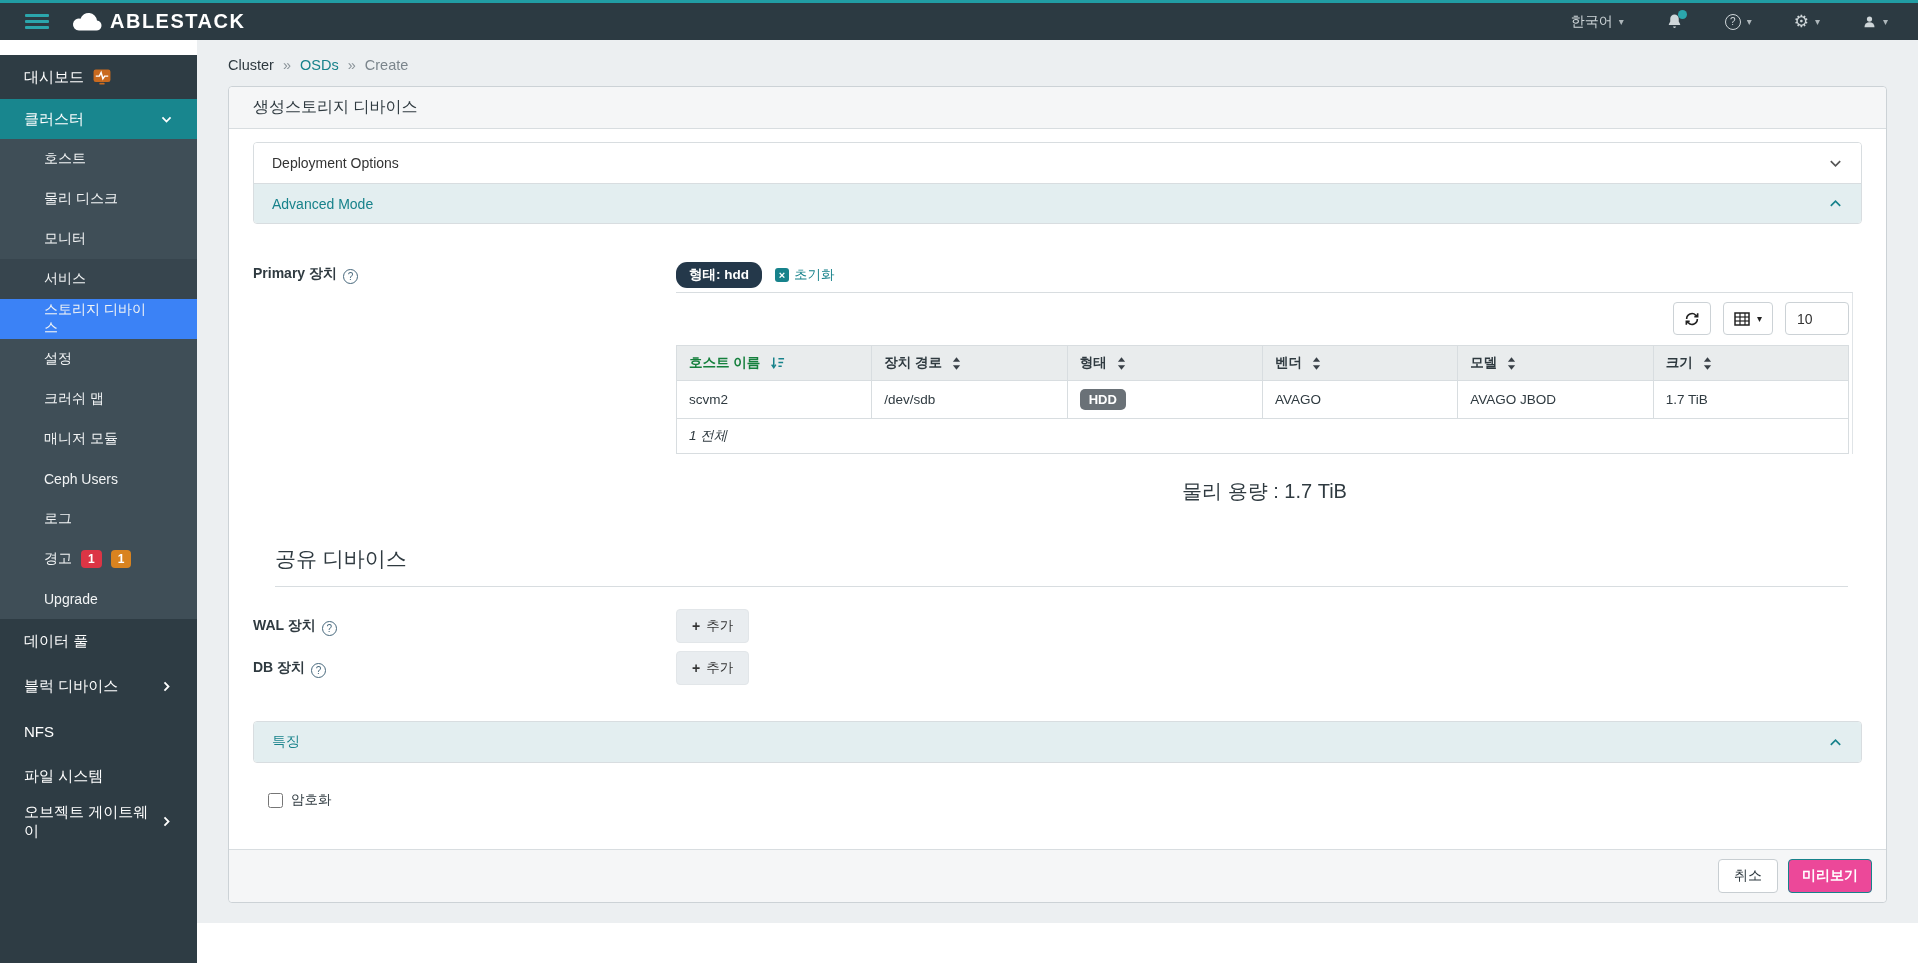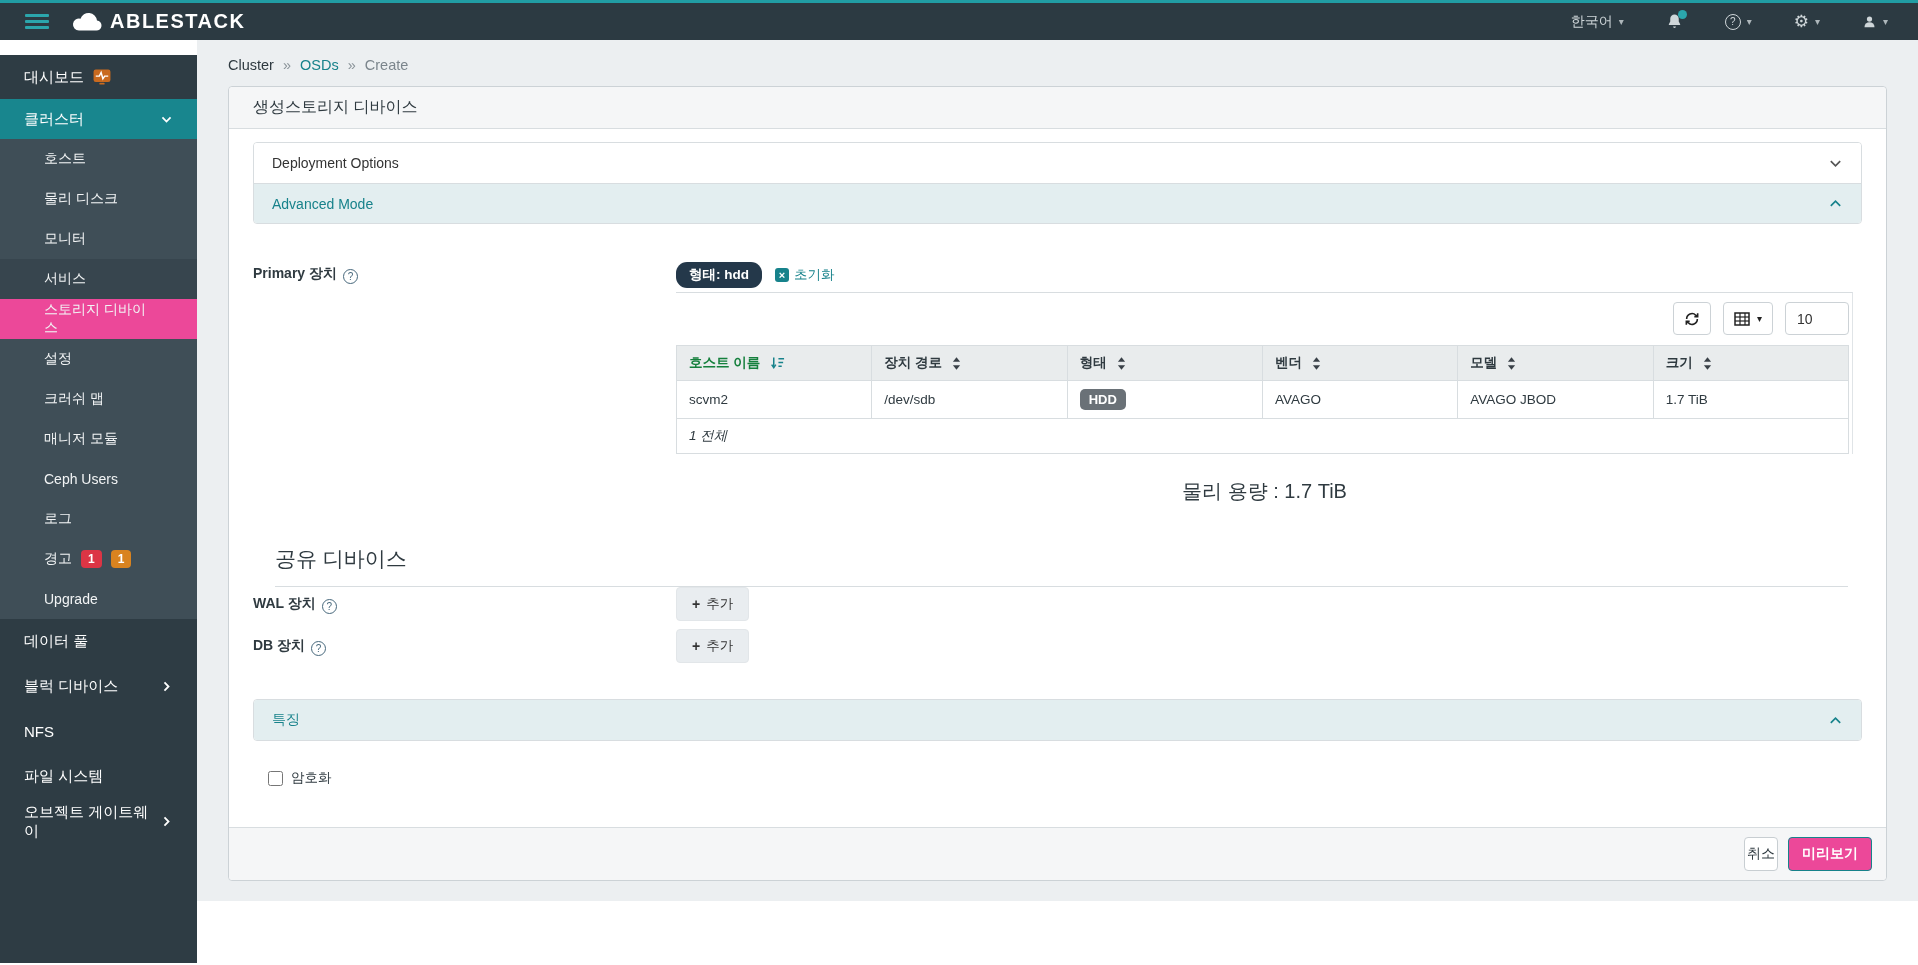--- a/index.html
+++ b/index.html
@@ -30,21 +30,21 @@
   .user-wrap svg { width:15px; height:15px; display:block; }
   
   .sidebar { position:absolute; top:55px; left:0; width:197px; height:908px; background:#2e3c44; z-index:20; }
   .side-item { height:44px; display:flex; align-items:center; padding:0 24px; color:#fff; font-size:15px; cursor:pointer; }
   .side-item .grow { flex:1; }
   .cluster-head { height:40px; background:#18868e; }
   .chev { width:13px; height:13px; }
   .submenu { background:#3f4e57; }
   .sub-item { height:40px; display:flex; align-items:center; padding:0 44px; color:#f2f4f5; font-size:14px; cursor:pointer; }
   .sub-item.dim { background:#37454e; }
-  .sub-item.active { background:#ec4899; }
+  .sub-item.active { background:#3b82f6; }
   .mini-badge { margin-left:9px; padding:2px 7px; border-radius:4px; color:#fff; font-size:12px; font-weight:bold; }
   .b-red { background:#dc3545; }
   .b-orange { background:#d9831f; }
   .bottom-group .side-item { height:45px; }
   .dash-icon { margin-left:9px; width:18px; height:16px; }
   
   .content { position:absolute; top:40px; left:197px; width:1721px; background:#eceff1; padding-bottom:20px; z-index:10; }
   .breadcrumb { margin:17px 0 0 31px; font-size:14.5px; display:flex; align-items:center; gap:9px; }
   .bc-text { color:#2f3a40; }
   .bc-sep { color:#8a9399; }
@@ -78,30 +78,30 @@
   table.dt { width:100%; border-collapse:collapse; font-size:13.5px; color:#2f3a40; }
   .dt th, .dt td { border:1px solid #d8dde0; padding:8px 12px; text-align:left; width:16.66%; }
   .dt thead th { background:#e9eced; font-weight:bold; cursor:pointer; }
   .th-flex { display:flex; align-items:center; gap:10px; }
   .th-active { color:#15803d; }
   .dt td { background:#fff; }
   .hdd-badge { display:inline-block; background:#6a7177; color:#fff; font-weight:bold; font-size:13px; padding:3px 9px; border-radius:5px; }
   .dt-total { font-style:italic; padding:10px 12px; }
   .capacity { text-align:center; margin-top:24px; font-size:20px; color:#2f3a40; }
   .section-title { font-size:21px; font-weight:400; color:#2f3a40; margin:40px 14px 0 22px; padding-bottom:13px; border-bottom:1px solid #d8dde0; }
-  .shared-row { display:flex; align-items:center; }
+  .shared-row { display:flex; align-items:center; margin-top:22px; }
   .shared-row + .shared-row { margin-top:8px; }
   .shared-row .form-label { padding-top:0; }
   .add-btn { margin-left:33px; background:#e9edf0; border:1px solid #e2e6e9; border-radius:4px; padding:7px 15px; font-size:13.5px; color:#333; display:flex; align-items:center; gap:6px; cursor:pointer; font-family:"Liberation Sans", sans-serif; }
   .plus { font-weight:bold; font-size:14px; }
   .features-acc { margin-top:36px; }
   .checkbox-row { margin:28px 0 0 15px; display:flex; align-items:center; gap:8px; font-size:13.5px; color:#2f3a40; }
   .checkbox-row input { width:15px; height:15px; margin:0; accent-color:#fff; }
   .card-footer { border-top:1px solid #d8dde0; background:#f5f6f7; padding:9px 14px; display:flex; justify-content:flex-end; align-items:center; gap:10px; border-radius:0 0 4px 4px; }
-  .btn-cancel { background:#fff; border:1px solid #c8ced2; border-radius:4px; padding:7px 2px; font-size:14px; color:#2f3a40; cursor:pointer; font-family:"Liberation Sans", sans-serif;text-align:right; }
+  .btn-cancel { background:#fff; border:1px solid #c8ced2; border-radius:4px; padding:7px 15px; font-size:14px; color:#2f3a40; cursor:pointer; font-family:"Liberation Sans", sans-serif;text-align:right; }
   .btn-primary { background:#ec4899; border:1px solid #17828b; border-radius:4px; padding:7px 13px; font-size:14px; color:#fff; font-weight:bold; cursor:pointer; font-family:"Liberation Sans", sans-serif; }
 </style>
 </head>
 <body>
 
 <header class="topbar">
   <div class="hamburger">
       <span></span>
       <span></span>
       <span></span>

